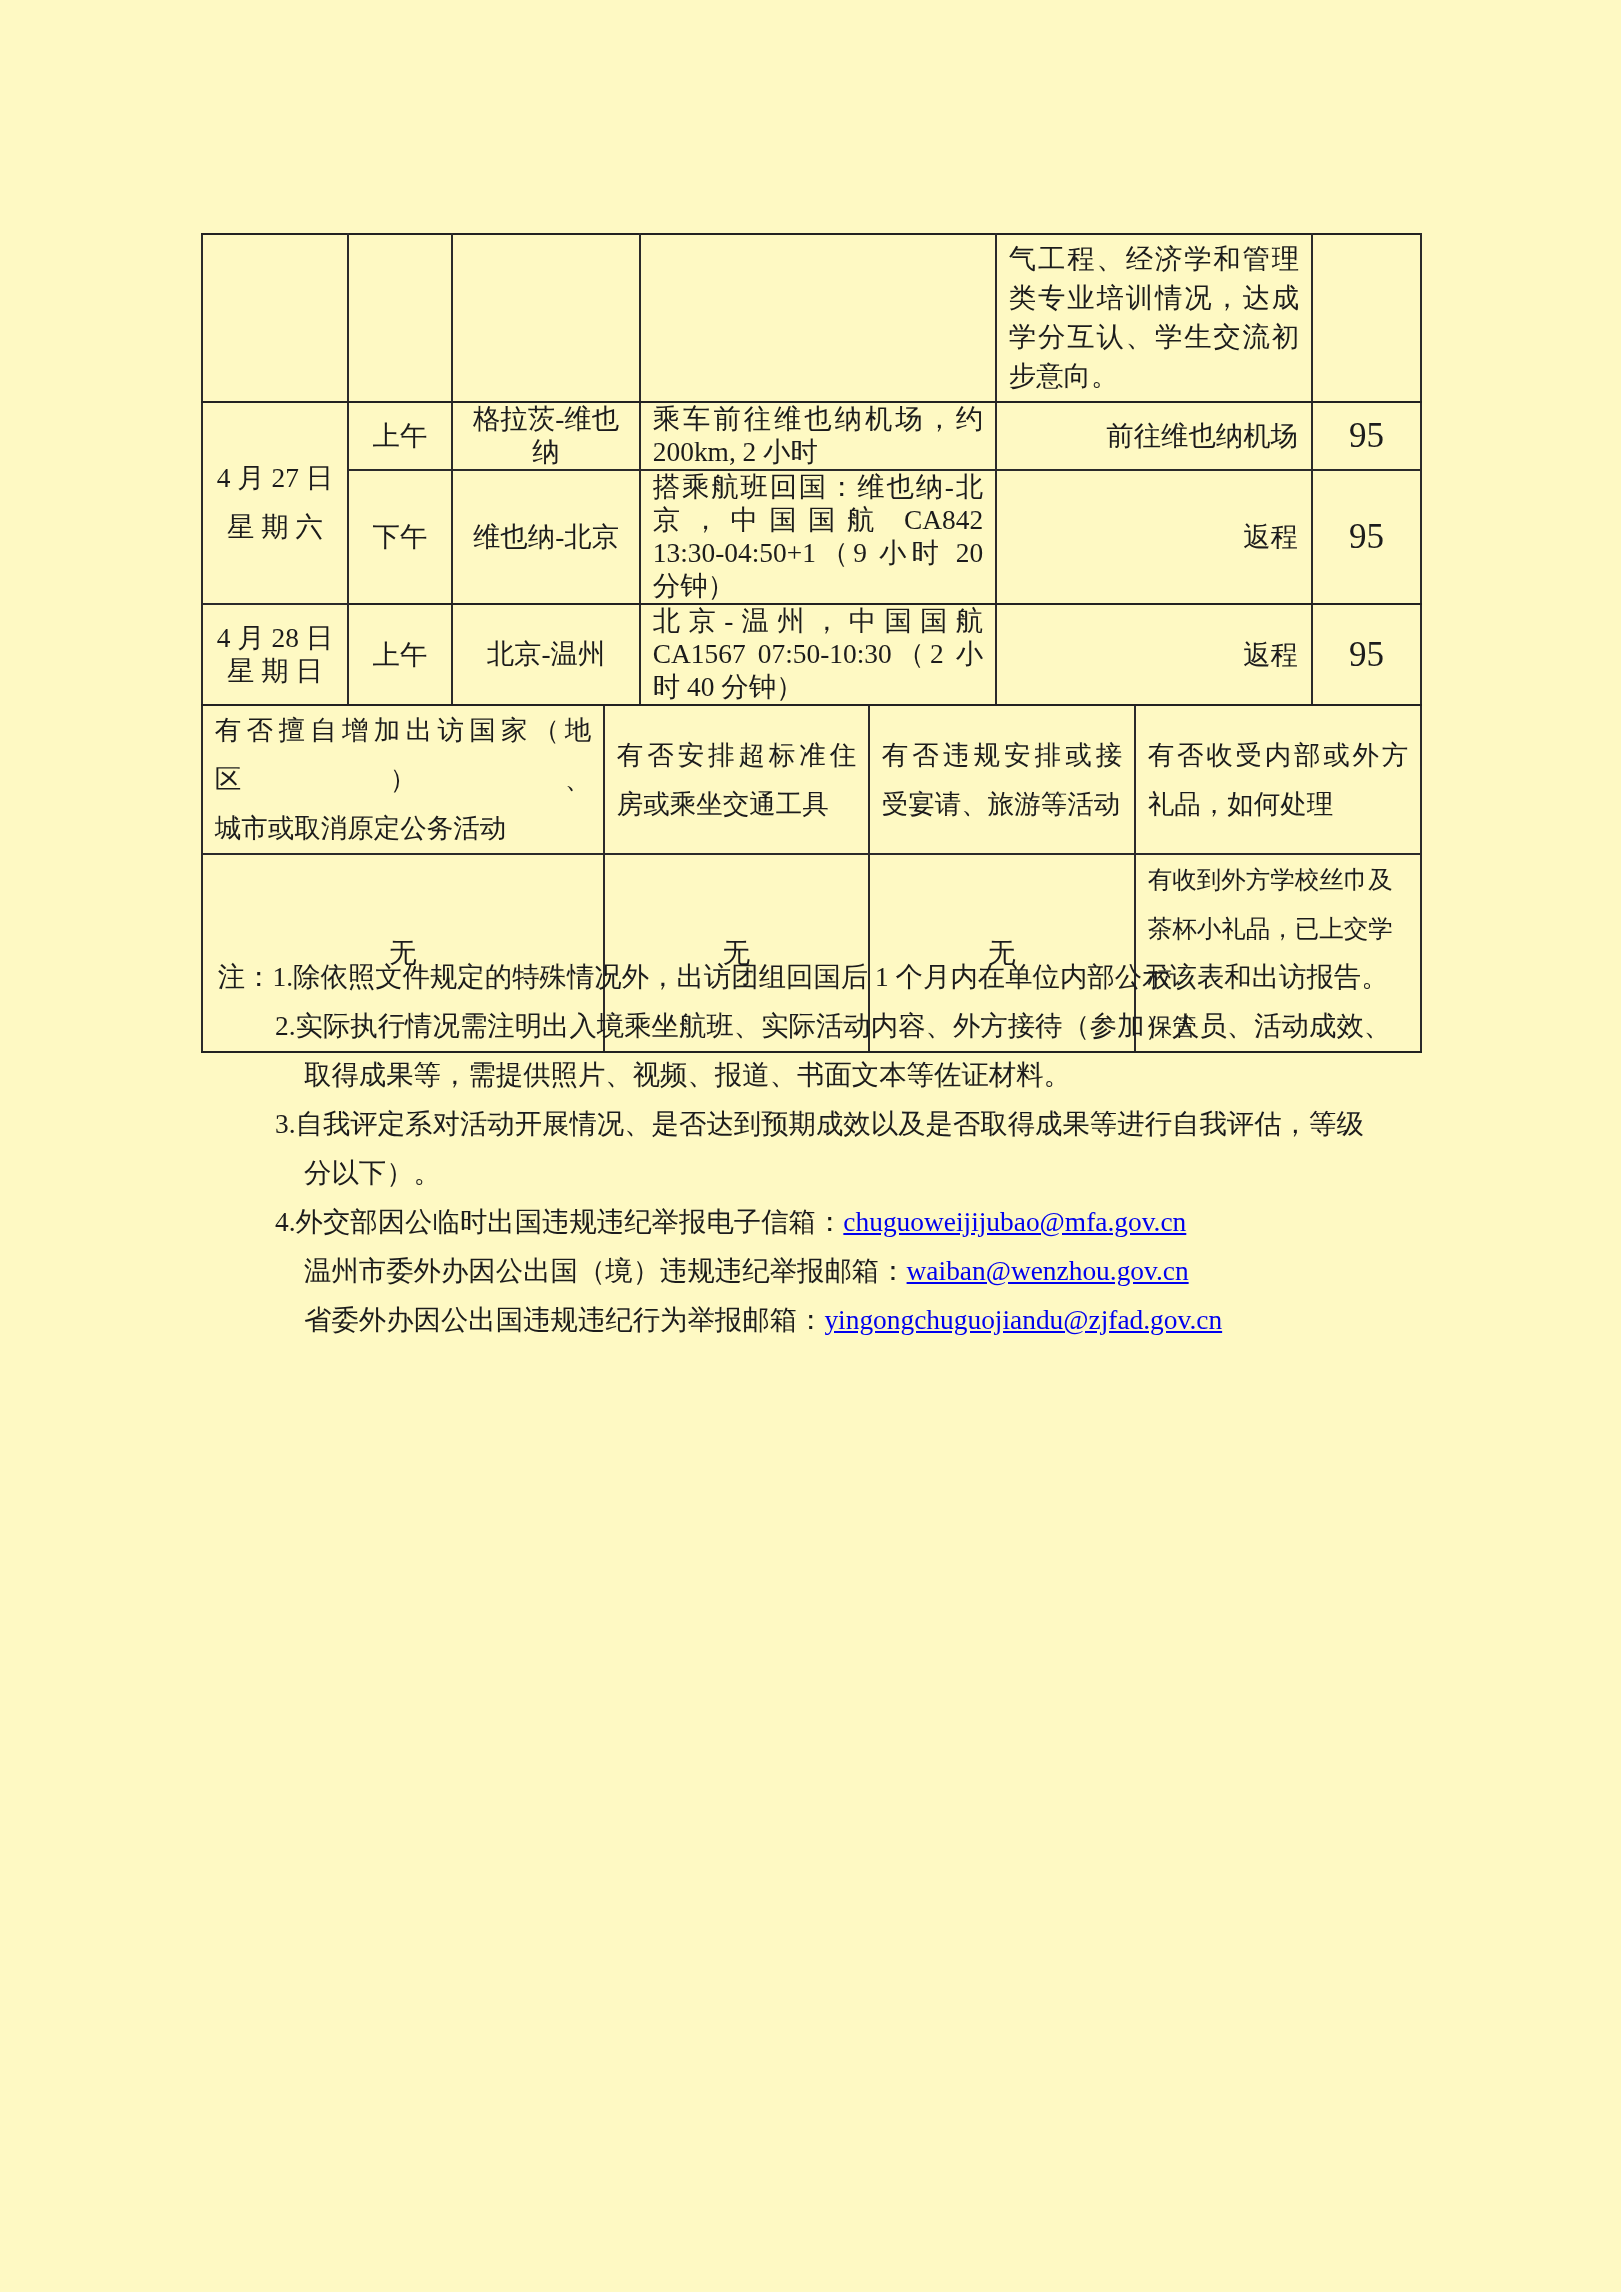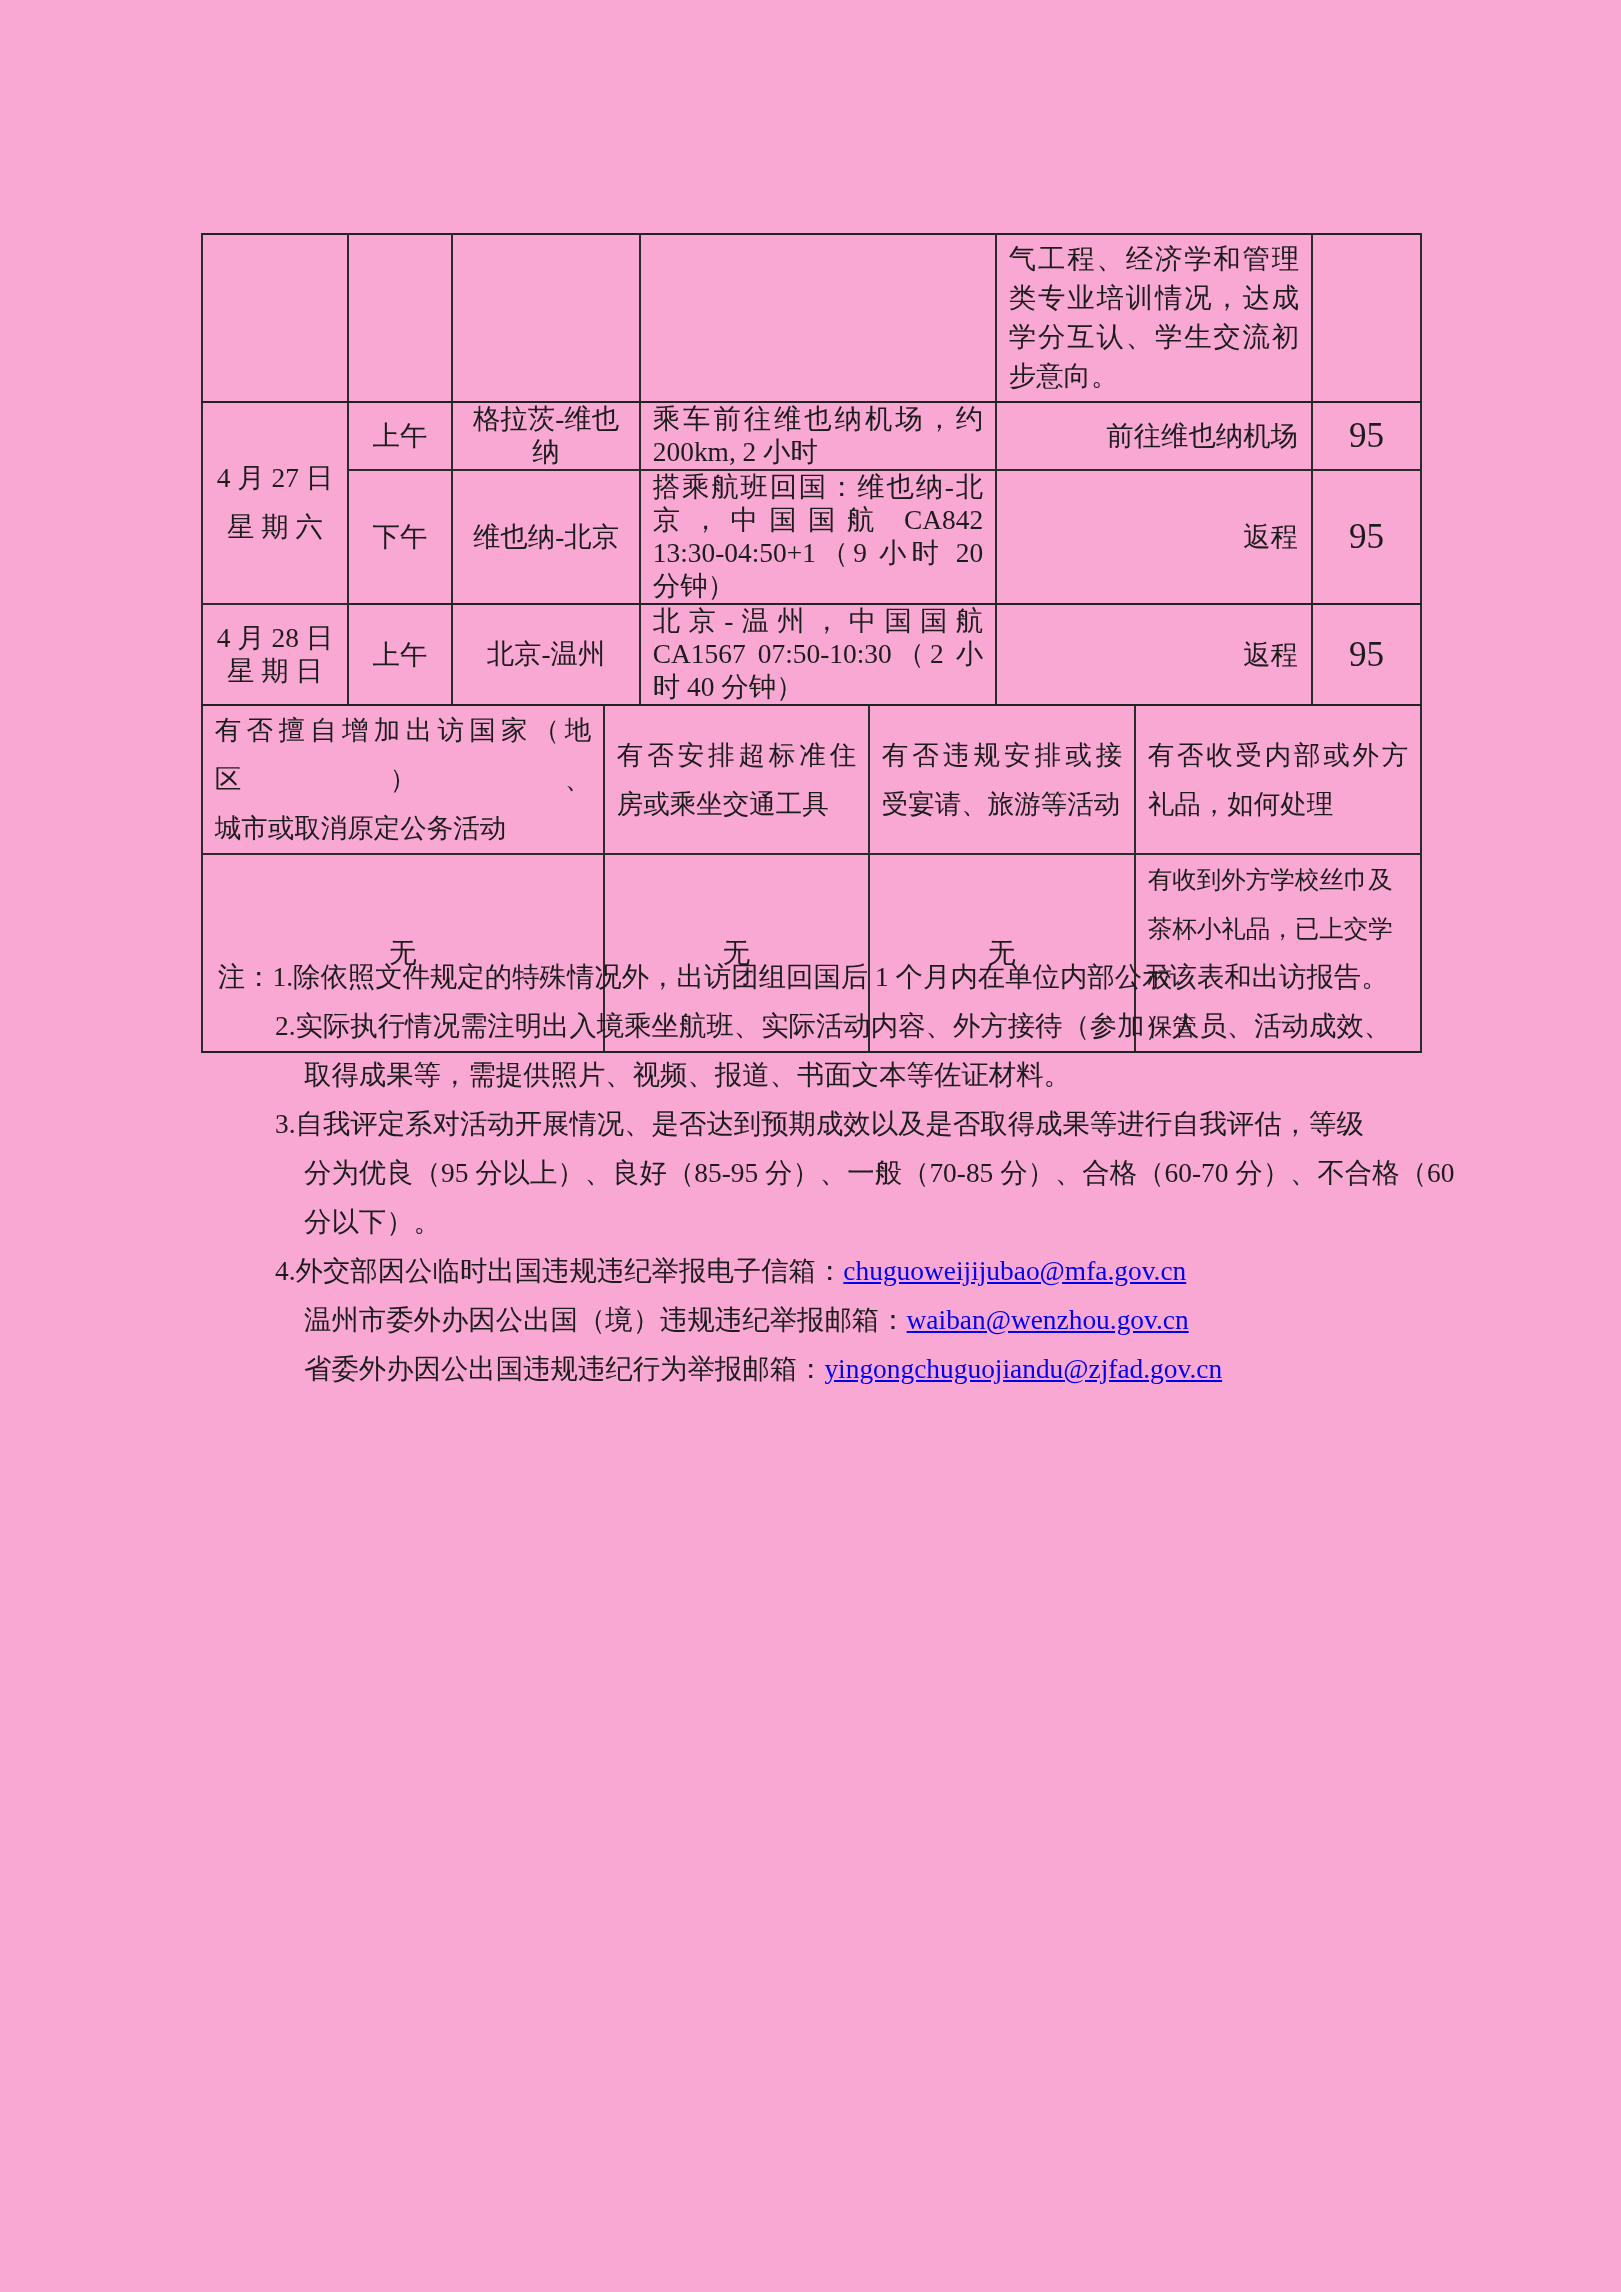--- a/index.html
+++ b/index.html
@@ -1,19 +1,19 @@
 <!DOCTYPE html>
 <html><head>
 <meta charset="utf-8">
 <style>
   html,body{margin:0;padding:0;background:#ffffff;}
   .page{
     position:relative;
     width:1621px;height:2293px;
-    background:#f9a8d4;
+    background:#fef9c3;
     font-family:"Liberation Serif","DejaVu Serif",serif;
     color:#1c1c1c;
     overflow:hidden;
   }
   #tables{position:absolute;left:201px;top:233px;width:1218px;}
   table{border-collapse:collapse;table-layout:fixed;width:1218px;font-size:27.4px;color:#1c1c1c;}
   td{border:2px solid #2b2b2b;padding:0 11.8px;vertical-align:middle;overflow:hidden;}
   
   #t1 tr.rA td{border-top:2.9px solid #222;border-bottom:2.9px solid #222;}
   #t1 tr.rC td{border-bottom:2.9px solid #222;}
@@ -170,21 +170,20 @@
         </tr>
       </tbody>
     </table>
   </div>
 
   <div id="notes">
       <div class="note-line indent-first"><span>注：1.除依照文件规定的特殊情况外，出访团组回国后 1 个月内在单位内部公示该表和出访报告。</span></div>
       <div class="note-line indent-num"><span>2.实际执行情况需注明出入境乘坐航班、实际活动内容、外方接待（参加）人员、活动成效、</span></div>
       <div class="note-line indent-cont"><span>取得成果等，需提供照片、视频、报道、书面文本等佐证材料。</span></div>
       <div class="note-line indent-num"><span>3.自我评定系对活动开展情况、是否达到预期成效以及是否取得成果等进行自我评估，等级</span></div>
-      <div class="note-line indent-cont"><span>分为优良（95 分以上）、良好（85-95 分）、一般（70-85 分）、合格（60-70 分）、不合格（60</span></div>
       <div class="note-line indent-cont"><span>分以下）。</span></div>
       <div class="note-line indent-num"><span>4.外交部因公临时出国违规违纪举报电子信箱：</span><a class="email-link" href="#" style="color: rgb(0, 0, 238);">chuguoweijijubao@mfa.gov.cn</a></div>
       <div class="note-line indent-cont"><span>温州市委外办因公出国（境）违规违纪举报邮箱：</span><a class="email-link" href="#" style="color: rgb(0, 0, 238);">waiban@wenzhou.gov.cn</a></div>
       <div class="note-line indent-cont"><span>省委外办因公出国违规违纪行为举报邮箱：</span><a class="email-link" href="#" style="color: rgb(0, 0, 238);">yingongchuguojiandu@zjfad.gov.cn</a></div>
     </div>
 
 </div>
 
 
 </body></html>

